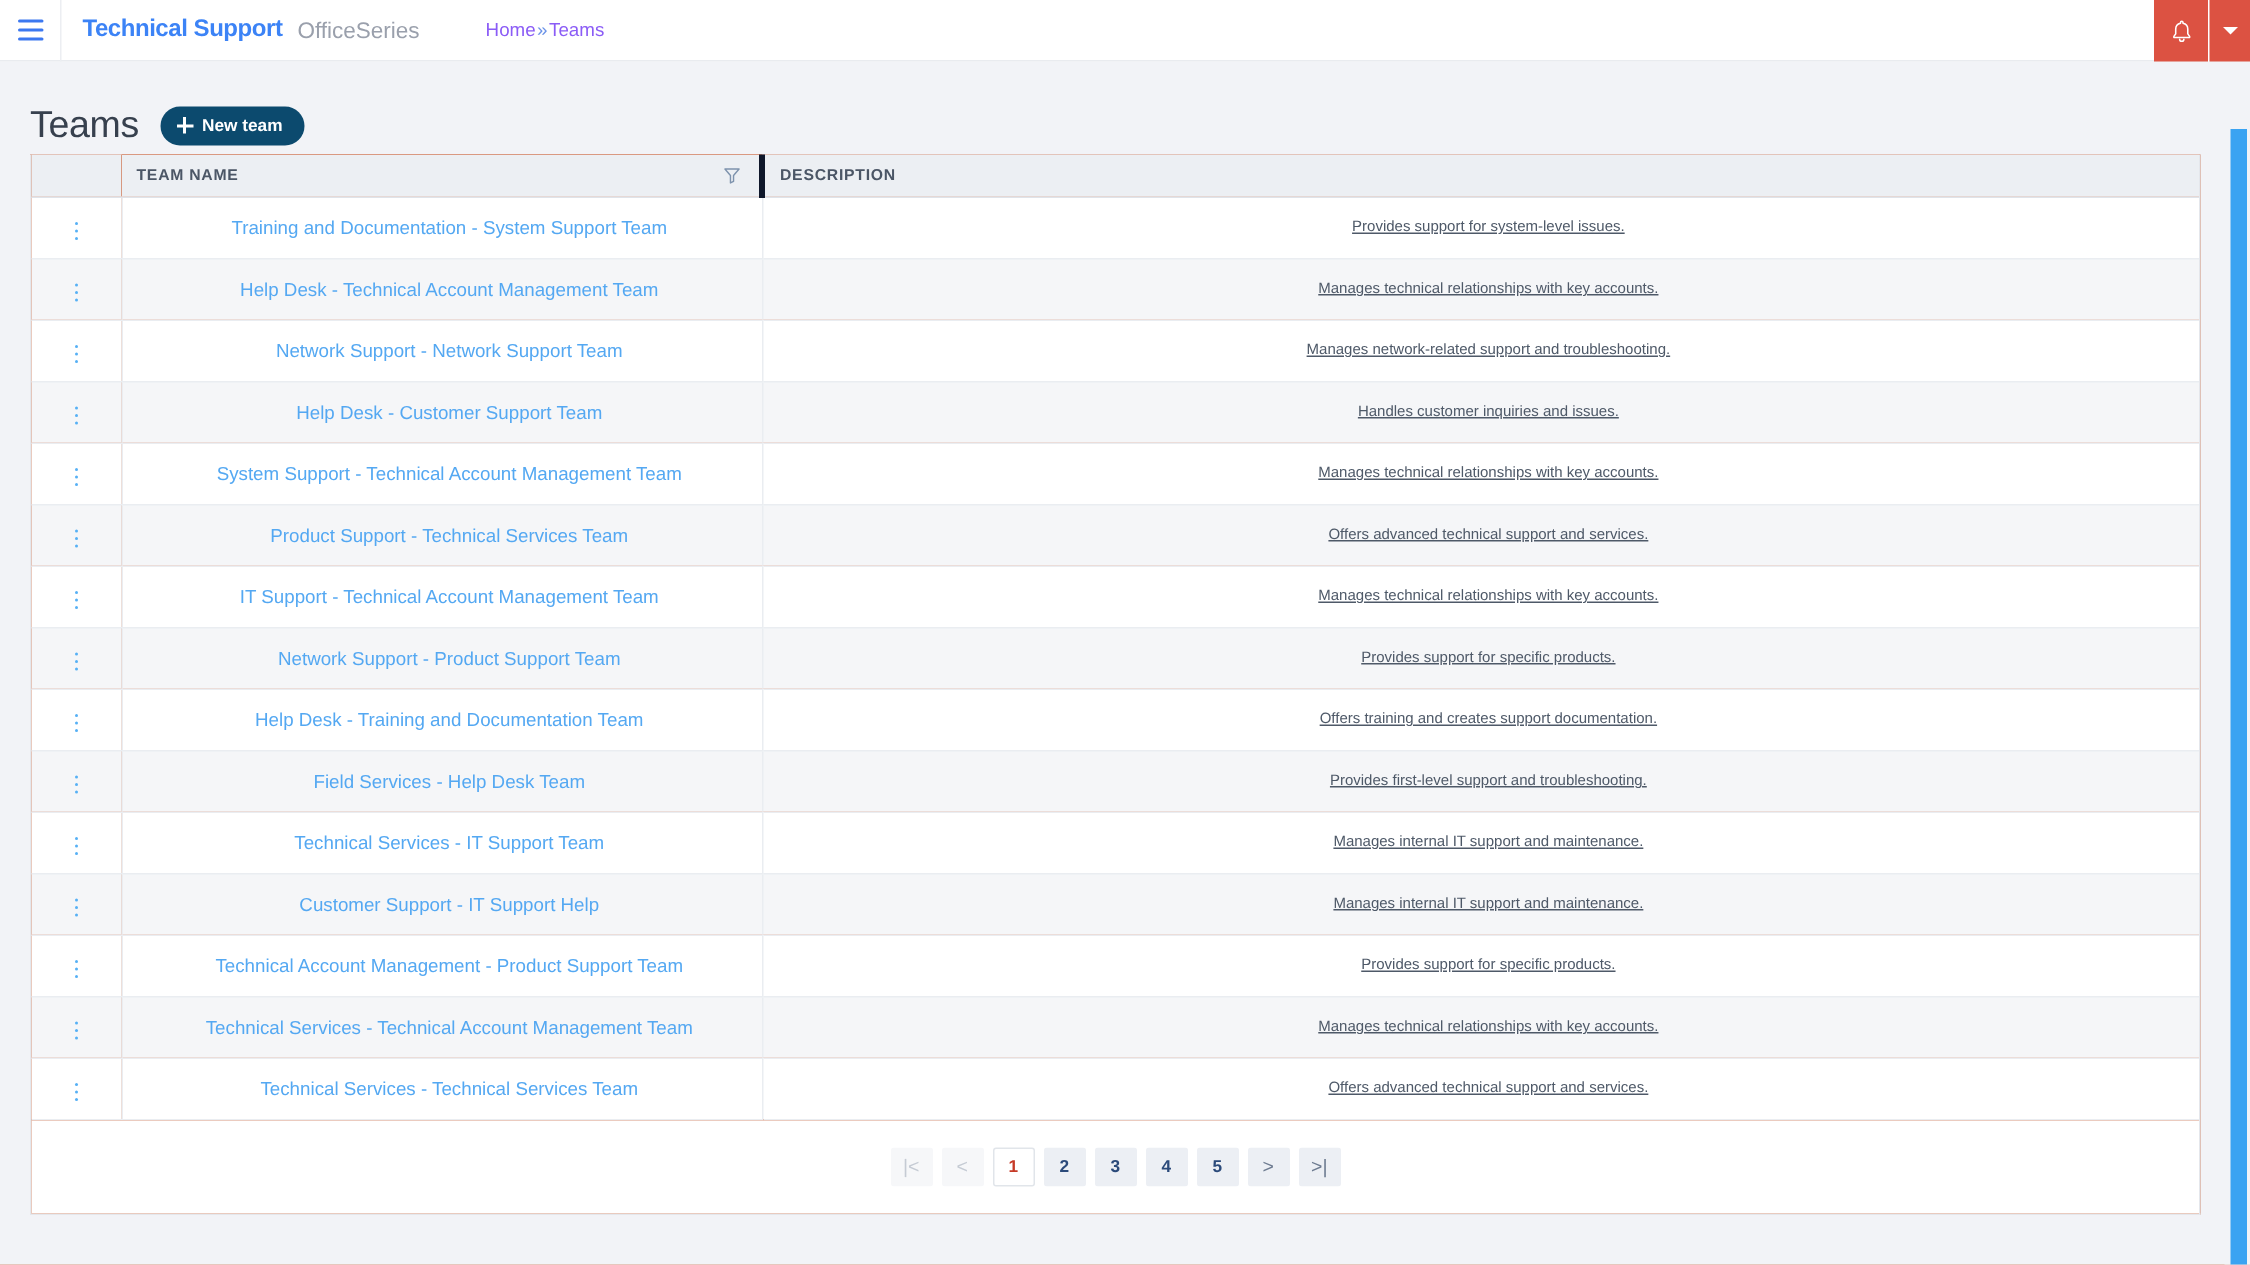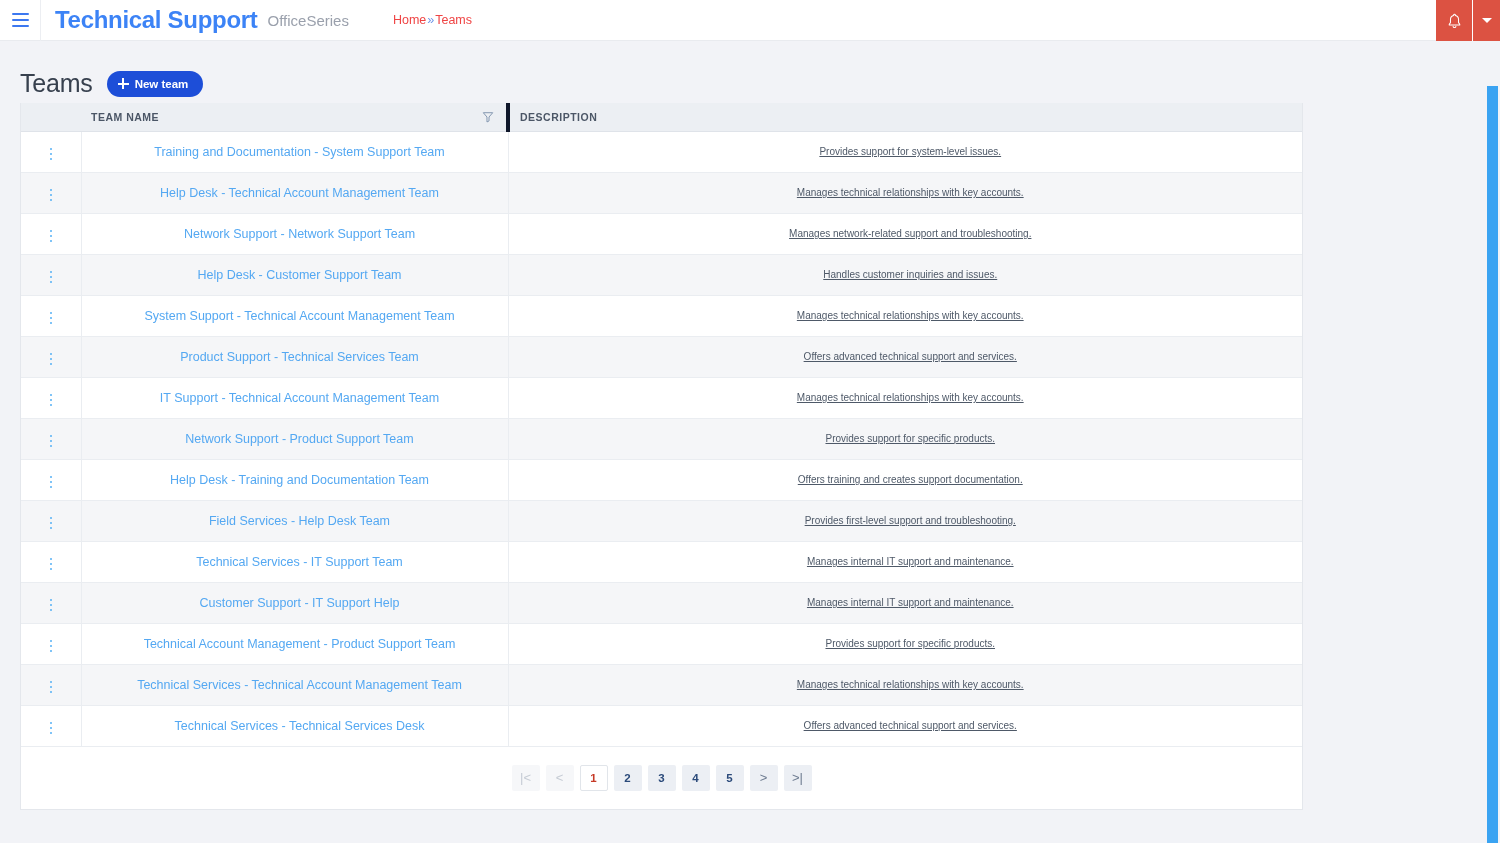--- a/index.html
+++ b/index.html
@@ -38,40 +38,40 @@
     height: 2px;
     background: #3c78f0;
     border-radius: 1px;
   }
   .topbar-divider {
     width: 1px;
     height: 41px;
     background: #eceef2;
   }
   .brand {
-    font-size: 24px;
+    font-size: 16px;
     font-weight: bold;
     color: #3c83f6;
     letter-spacing: -0.3px;
     margin-left: 14px;
     white-space: nowrap;
   }
   .brand-sub {
     font-size: 15px;
     color: #9aa0ac;
     margin-left: 10px;
     white-space: nowrap;
   }
   .breadcrumb {
     margin-left: 44px;
     font-size: 12.5px;
     color: #6b93e8;
     white-space: nowrap;
   }
-  .breadcrumb a { color: #ef4444; text-decoration: none; cursor: pointer; }
+  .breadcrumb a { color: #8b5cf6; text-decoration: none; cursor: pointer; }
   .breadcrumb .sep { color: #6b93e8; margin: 0 1px; }
 
   .topbar-right {
     position: absolute;
     right: 0;
     top: 0;
     height: 41px;
     display: flex;
     align-items: stretch;
   }
@@ -115,21 +115,21 @@
     height: 62px;
   }
   .page-title {
     font-size: 25px;
     color: #37404e;
     font-weight: normal;
     letter-spacing: -0.2px;
   }
   .new-btn {
     margin-left: 14px;
-    background: #1d4ed8;
+    background: #0c4a6e;
     color: #ffffff;
     border: none;
     border-radius: 14px;
     height: 26px;
     padding: 0 15px 0 11px;
     font-size: 11.5px;
     font-weight: bold;
     display: inline-flex;
     align-items: center;
     gap: 6px;
@@ -146,21 +146,21 @@
     content: "";
     position: absolute;
     background: #ffffff;
   }
   .plus-icon::before { left: 0; top: 4.5px; width: 11px; height: 2px; }
   .plus-icon::after  { top: 0; left: 4.5px; height: 11px; width: 2px; }
 
   
   .grid-card {
     margin: 0 0 0 20px;
-    width: 1283px;
+    width: 1447px;
     background: #c2410c;
     border: 1px solid #e4e7ec;
     border-top: none;
   }
   table.grid {
     width: 100%;
     border-collapse: collapse;
     table-layout: fixed;
   }
   table.grid col.c-menu { width: 60px; }
@@ -475,21 +475,21 @@
               </span></td>
             <td class="cell-name"><a href="#">Technical Services - Technical Account Management Team</a></td>
             <td class="cell-desc">Manages technical relationships with key accounts.</td>
           </tr>
           <tr class="odd">
             <td class="cell-menu"><span class="kebab">
                 <i></i>
                 <i></i>
                 <i></i>
               </span></td>
-            <td class="cell-name"><a href="#">Technical Services - Technical Services Desk</a></td>
+            <td class="cell-name"><a href="#">Technical Services - Technical Services Team</a></td>
             <td class="cell-desc">Offers advanced technical support and services.</td>
           </tr>
         </tbody>
     </table>
 
     <div class="pager-wrap">
       <span class="pg nav disabled">|&lt;</span>
       <span class="pg nav disabled">&lt;</span>
       <span class="pg active">1</span>
       <span class="pg">2</span>

